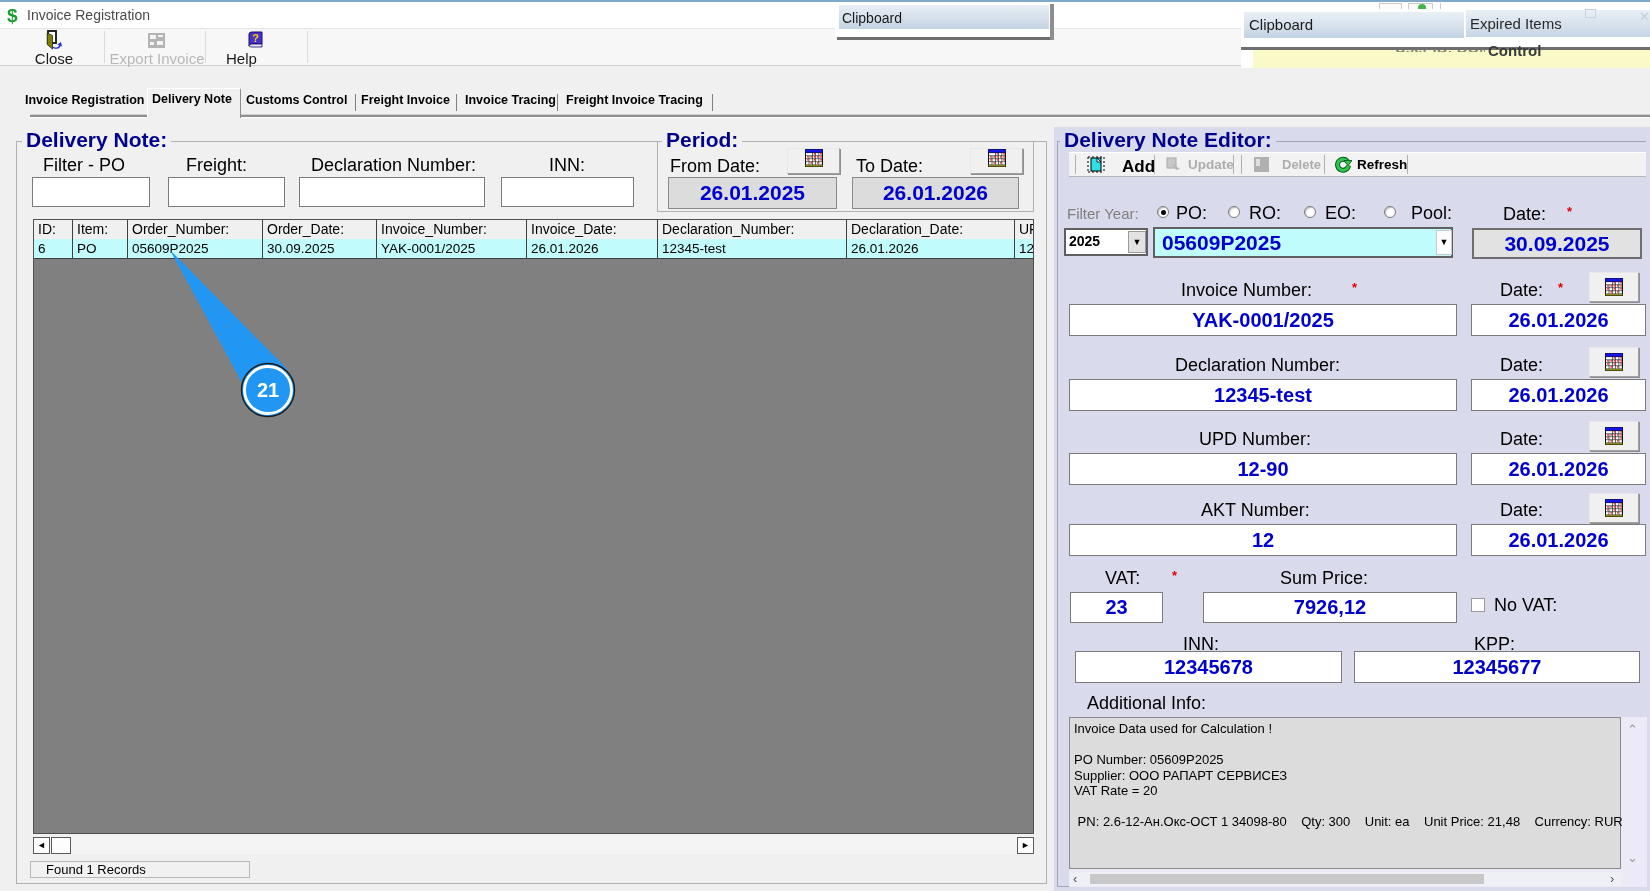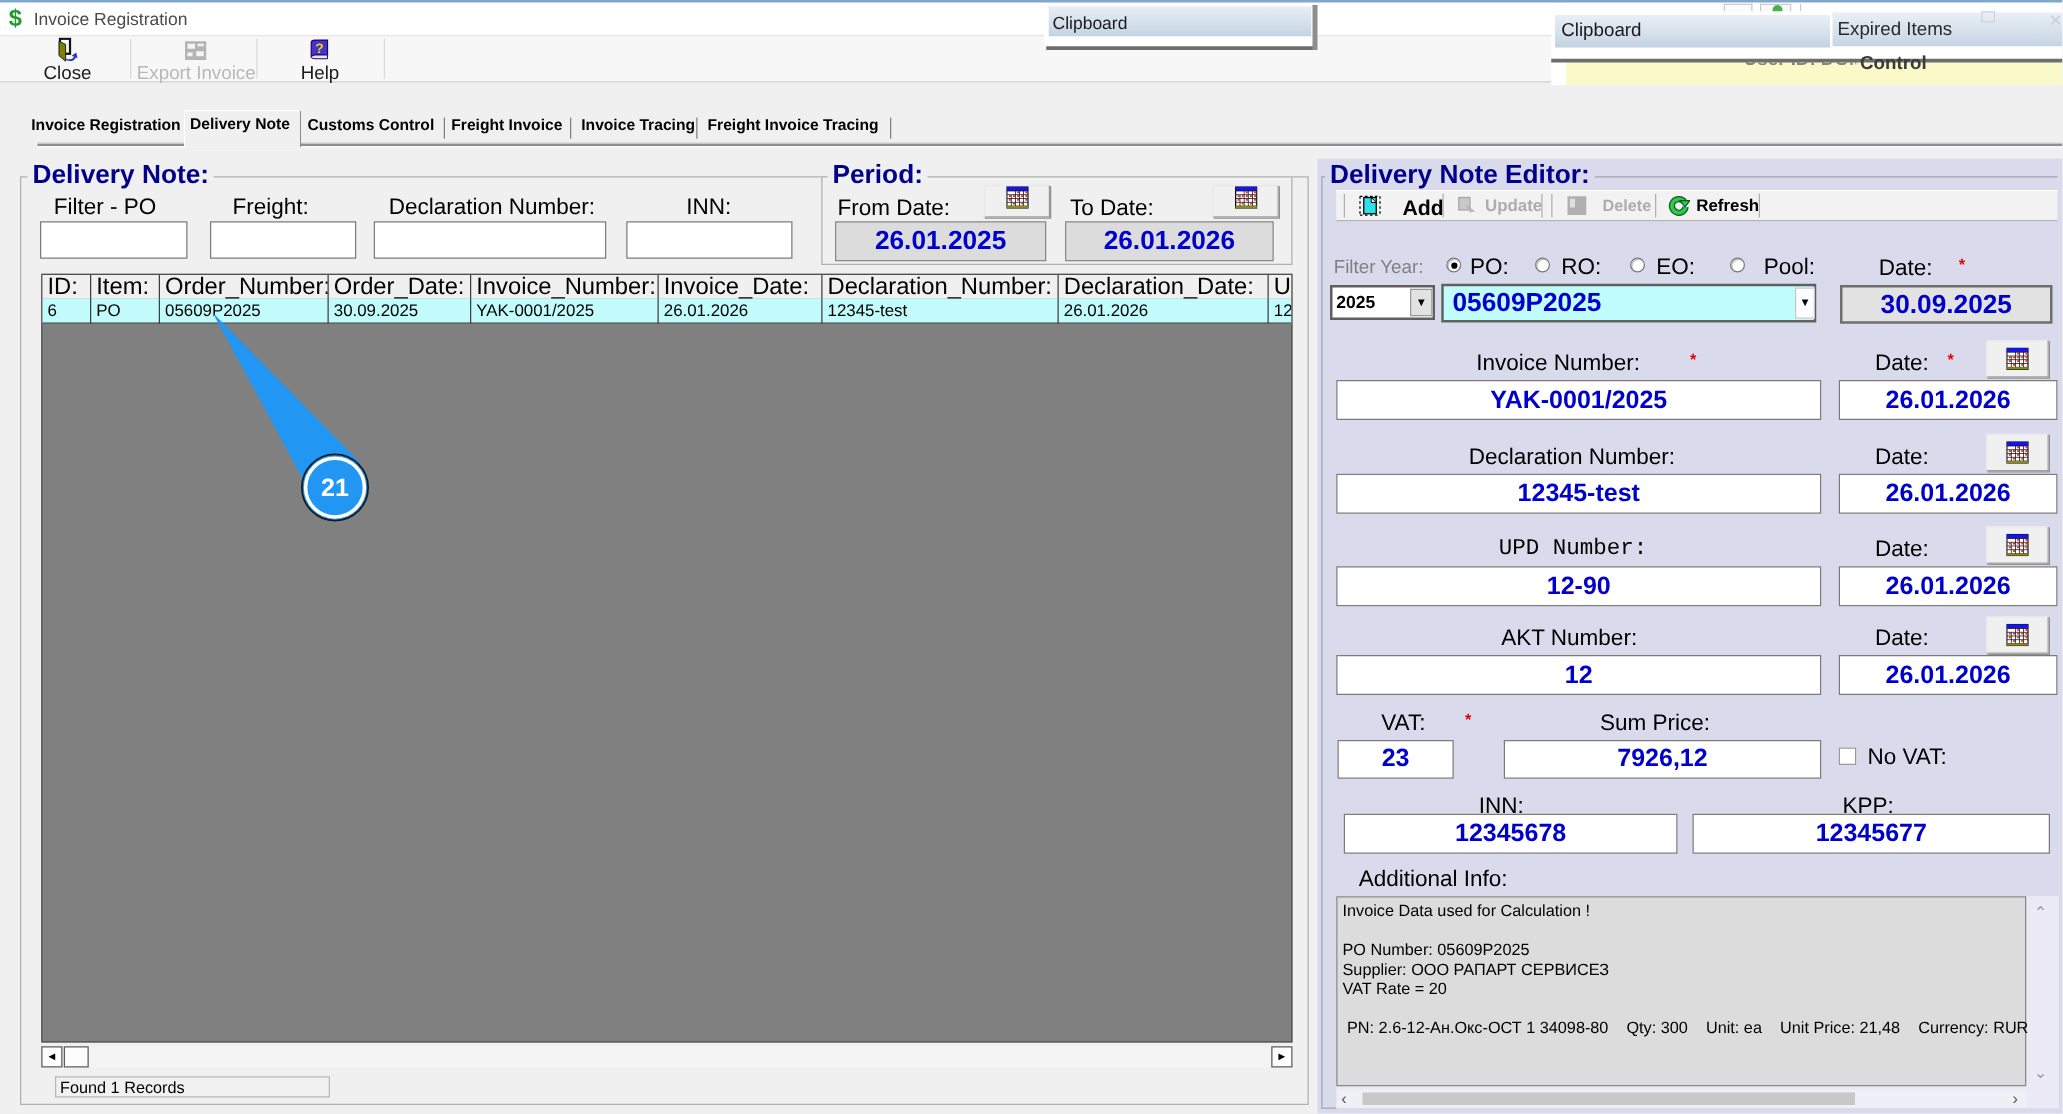--- a/index.html
+++ b/index.html
@@ -6,21 +6,21 @@
   html,body { width:1650px; height:891px; overflow:hidden; }
   body { font-family:"Liberation Sans", sans-serif; background:#f0f0f0; position:relative; }
   .abs { position:absolute; }
   .navy { color:#00008b; font-weight:bold; font-size:21px; }
   .bluev { color:#0000cc; font-weight:bold; }
   .lbl { color:#000; font-size:18px; white-space:nowrap; }
   .inp { background:#fff; border:1px solid #7b7b7b; }
   .dategray { background:#dcdcdc; border:1px solid #8a8a8a; }
   .ast { color:#e00000; font-size:13px; font-weight:bold; }
   .cal-btn { background:#f0f0f0; border:1px solid #a0a0a0; border-top-color:#e8e8e8; border-left-color:#e8e8e8; box-shadow:1px 1px 0 #909090; }
-  .hcell { position:absolute; top:220px; height:19px; font-size:19px; color:#000; line-height:19px; padding-left:4px; border-right:1px solid #404040; overflow:hidden; white-space:nowrap; }
+  .hcell { position:absolute; top:220px; height:19px; font-size:14px; color:#000; line-height:19px; padding-left:4px; border-right:1px solid #404040; overflow:hidden; white-space:nowrap; }
   .rcell { position:absolute; top:239px; height:20px; font-size:13.5px; color:#000; line-height:19px; padding-left:4px; border-right:1px solid #404040; overflow:hidden; white-space:nowrap; }
   .radio { position:absolute; width:12px; height:12px; border-radius:50%; background:#fff; border:1px solid #7a7a7a; box-shadow:inset 1px 1px 1px rgba(0,0,0,.25); }
   .rlbl { position:absolute; font-size:18px; color:#000; white-space:nowrap; top:0; }
 </style>
 </head>
 <body>
 
 <div class="abs" style="left:0;top:0;width:1650px;height:28px;background:#ffffff;"></div>
 <div class="abs" style="left:0;top:0;width:1650px;height:2px;background:#7fa8cb;"></div>
 <div class="abs" style="left:7px;top:5px;width:18px;height:20px;color:#1d9e31;font-size:19px;font-weight:bold;">$</div>
@@ -33,21 +33,21 @@
 
 <div class="abs" style="left:24px;top:50px;width:60px;text-align:center;font-size:15px;color:#1a1a1a;">Close</div>
 
 <div class="abs" style="left:148px;top:33px;width:17px;height:15px;background:#b4b4b4;"></div>
 <div class="abs" style="left:149.5px;top:35px;width:6px;height:4px;background:#fff;opacity:.85;"></div>
 <div class="abs" style="left:158px;top:35px;width:5px;height:2px;background:#fff;opacity:.85;"></div>
 <div class="abs" style="left:150px;top:42px;width:4px;height:3px;background:#fff;opacity:.85;"></div>
 <div class="abs" style="left:157px;top:41px;width:6px;height:4px;background:#fff;opacity:.85;"></div>
 <div class="abs" style="left:101px;top:50px;width:112px;text-align:center;font-size:15px;color:#b8b8b8;">Export Invoice</div>
 
-<div class="abs" style="left:226px;top:50px;width:60px;text-align:center;font-size:15px;color:#1a1a1a;">Help</div>
+<div class="abs" style="left:226px;top:50px;width:60px;font-size:15px;color:#1a1a1a;">Help</div>
 
 <div class="abs" style="left:30px;top:114px;width:1620px;height:1px;background:#cfcfcf;"></div>
 <div class="abs" style="left:30px;top:115px;width:1620px;height:2px;background:#8f8f8f;"></div>
 <div class="abs" style="left:30px;top:117px;width:1620px;height:1px;background:#ffffff;"></div>
 <div class="abs" style="left:25px;top:93px;font-size:12.5px;font-weight:bold;color:#000;">Invoice Registration</div>
 <div class="abs" style="left:144px;top:93px;width:1px;height:18px;"></div>
 
 <div class="abs" style="left:147px;top:88px;width:94px;height:30px;background:#f0f0f0;border:1px solid #8c8c8c;border-bottom:none;border-top-color:#ffffff;border-left-color:#ffffff;border-radius:2px 2px 0 0;"></div>
 <div class="abs" style="left:152px;top:92px;font-size:12.5px;font-weight:bold;color:#000;">Delivery Note</div>
 <div class="abs" style="left:246px;top:93px;font-size:12.5px;font-weight:bold;color:#000;">Customs Control</div>
@@ -104,21 +104,21 @@
 <div class="rcell" style="left:527px;width:131px;">26.01.2026</div>
 <div class="rcell" style="left:658px;width:189px;">12345-test</div>
 <div class="rcell" style="left:847px;width:168px;">26.01.2026</div>
 <div class="rcell" style="left:1015px;width:18px;border-right:none;">12-</div>
 
 <div class="abs" style="left:33px;top:837px;width:1001px;height:17px;background:#f4f4f4;"></div>
 <div class="abs" style="left:33px;top:837px;width:17px;height:17px;background:#fdfdfd;border:1px solid #5a5a5a;font-size:9px;color:#000;text-align:center;line-height:15px;">◄</div>
 <div class="abs" style="left:51px;top:837px;width:20px;height:17px;background:#fdfdfd;border:1px solid #5a5a5a;"></div>
 <div class="abs" style="left:1017px;top:837px;width:17px;height:17px;background:#fdfdfd;border:1px solid #5a5a5a;font-size:9px;color:#000;text-align:center;line-height:15px;">►</div>
 
-<div class="abs" style="left:44px;top:861px;width:220px;height:17px;background:#f1f1f1;border:1px solid #b8b8b8;font-size:13px;color:#000;line-height:15px;padding-left:3px;">Found 1 Records</div>
+<div class="abs" style="left:30px;top:861px;width:220px;height:17px;background:#f1f1f1;border:1px solid #b8b8b8;font-size:13px;color:#000;line-height:15px;padding-left:15px;">Found 1 Records</div>
 
 <svg class="abs" style="left:140px;top:240px;" width="200" height="200" viewBox="0 0 200 200">
   <polygon points="30,10 107,152 148,130" fill="#2196f3"></polygon>
   <circle cx="128" cy="150" r="26.5" fill="#2196f3" stroke="#1a1a1a" stroke-width="1.4"></circle>
   <circle cx="128" cy="150" r="23.5" fill="#2196f3" stroke="#ffffff" stroke-width="2.8"></circle>
   <text x="128" y="157" text-anchor="middle" font-family="Liberation Sans, sans-serif" font-size="20" font-weight="bold" fill="#ffffff">21</text>
 </svg>
 
 <div class="abs" style="left:1054px;top:127px;width:596px;height:764px;background:#d9daeb;"></div>
 <div class="abs" style="left:1057px;top:141px;width:589px;height:746px;border:1px solid #a2a2b8;border-right:none;"></div>
@@ -187,21 +187,21 @@
 <div class="abs cal-btn" style="left:1589px;top:272px;width:50px;height:30px;"></div>
 <div class="abs inp bluev" style="left:1069px;top:304px;width:388px;height:32px;text-align:center;font-size:20px;line-height:30px;">YAK-0001/2025</div>
 <div class="abs inp bluev" style="left:1471px;top:304px;width:175px;height:32px;text-align:center;font-size:20px;line-height:30px;">26.01.2026</div>
 
 <div class="abs lbl" style="left:1175px;top:355px;">Declaration Number:</div>
 <div class="abs lbl" style="left:1500px;top:355px;">Date:</div>
 <div class="abs cal-btn" style="left:1589px;top:347px;width:50px;height:30px;"></div>
 <div class="abs inp bluev" style="left:1069px;top:379px;width:388px;height:32px;text-align:center;font-size:20px;line-height:30px;">12345-test</div>
 <div class="abs inp bluev" style="left:1471px;top:379px;width:175px;height:32px;text-align:center;font-size:20px;line-height:30px;">26.01.2026</div>
 
-<div class="abs lbl" style="left:1199px;top:429px;font-family:Liberation Mono, monospace;">UPD Number:</div>
+<div class="abs lbl" style="left:1199px;top:429px;">UPD Number:</div>
 <div class="abs lbl" style="left:1500px;top:429px;">Date:</div>
 <div class="abs cal-btn" style="left:1589px;top:421px;width:50px;height:30px;"></div>
 <div class="abs inp bluev" style="left:1069px;top:453px;width:388px;height:32px;text-align:center;font-size:20px;line-height:30px;">12-90</div>
 <div class="abs inp bluev" style="left:1471px;top:453px;width:175px;height:32px;text-align:center;font-size:20px;line-height:30px;">26.01.2026</div>
 
 <div class="abs lbl" style="left:1201px;top:500px;">AKT Number:</div>
 <div class="abs lbl" style="left:1500px;top:500px;">Date:</div>
 <div class="abs cal-btn" style="left:1589px;top:493px;width:50px;height:30px;"></div>
 <div class="abs inp bluev" style="left:1069px;top:524px;width:388px;height:32px;text-align:center;font-size:20px;line-height:30px;">12</div>
 <div class="abs inp bluev" style="left:1471px;top:524px;width:175px;height:32px;text-align:center;font-size:20px;line-height:30px;">26.01.2026</div>

